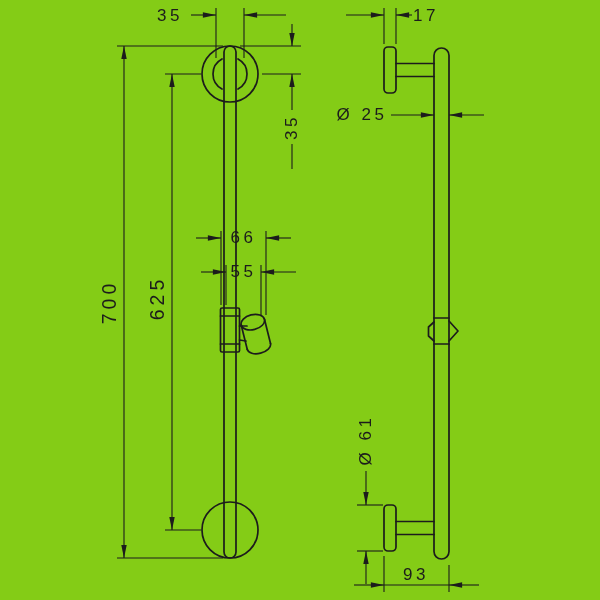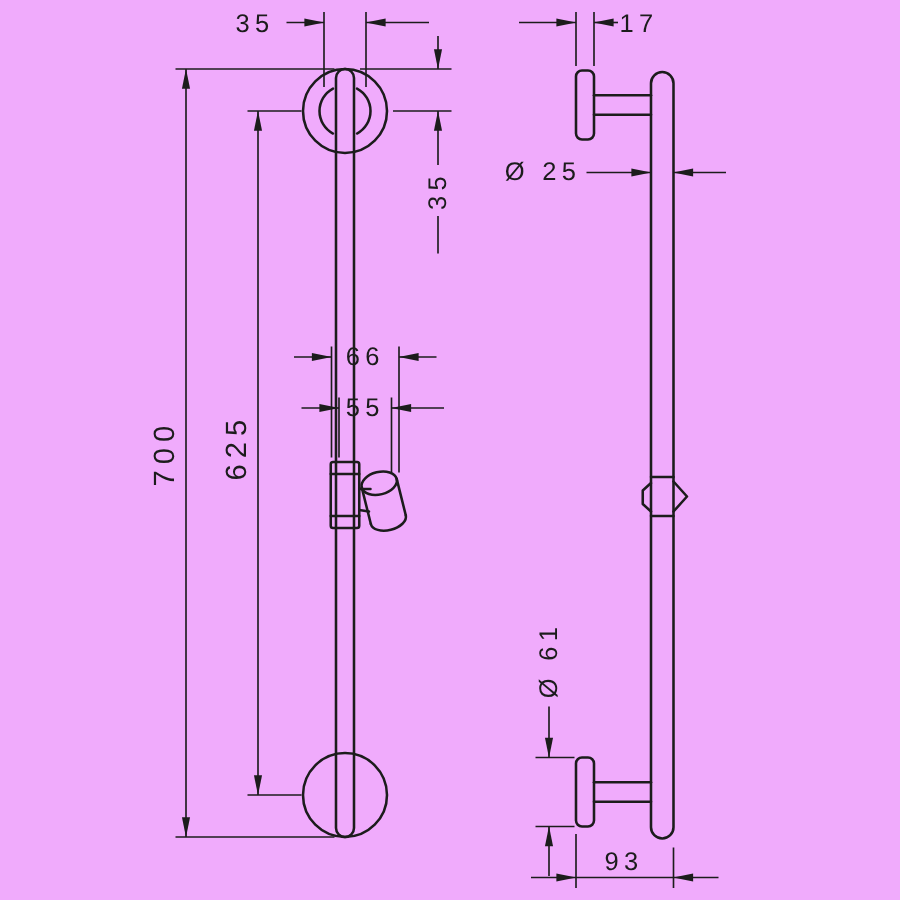--- a/index.html
+++ b/index.html
@@ -1,16 +1,16 @@
 <!DOCTYPE html>
 <html><head>
 <meta charset="utf-8">
 <style>
   html,body{margin:0;padding:0;background:#ffffff;}
-  .canvas{width:600px;height:600px;background:#f0abfc;position:relative;overflow:hidden;}
+  .canvas{width:600px;height:600px;background:#84cc16;position:relative;overflow:hidden;}
   svg{display:block;}
   
   .shape line,.shape rect,.shape circle,.shape ellipse,.shape path{
     stroke:#1c1c1c;stroke-width:1.7;fill:none;stroke-linejoin:round;stroke-linecap:round;
   }
   
   .dim line,.dim path{stroke:#1c1c1c;stroke-width:1.1;fill:none;}
   text.dim-label{
     font-family:"Liberation Sans",sans-serif;
     font-size:17px;letter-spacing:3.5px;fill:#1c1c1c;

